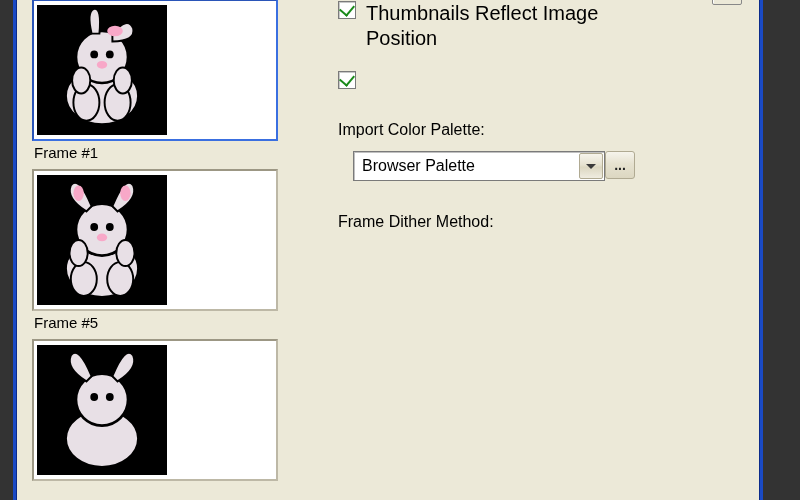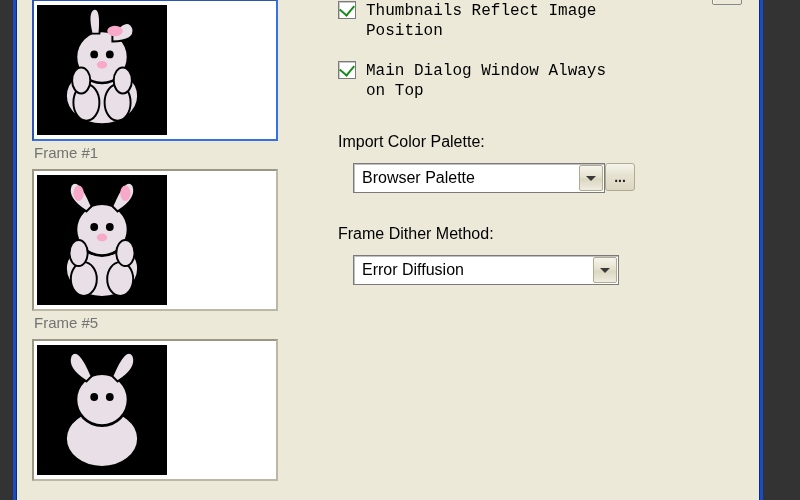--- a/index.html
+++ b/index.html
@@ -58,21 +58,21 @@
     overflow: hidden;
     position: relative;
   }
   .thumb-art svg { width: 100%; height: 100%; }
   .thumb-fill {
     flex: 1;
     height: 100%;
     background: #fff;
   }
   .thumb-label {
-    color: #737373;
+    color: #000000;
     font-size: 15px;
     margin: 3px 0 8px 2px;
   }
   .settings-panel {
     flex: 1;
     padding: 0 18px 0 16px;
     color: #000;
   }
   .small-btn {
     position: absolute;
@@ -107,24 +107,23 @@
     position: absolute;
     left: 3px;
     top: 0px;
     width: 8px;
     height: 11px;
     border-right: 2.5px solid #1a8a1a;
     border-bottom: 2.5px solid #1a8a1a;
     transform: rotate(40deg);
   }
   .chk-label {
-    font-size: 16px;
+    font-size: 20px;
     line-height: 1.25;
     max-width: 260px;
-    font-family: Liberation Mono, monospace;
   }
   .section-label {
     font-size: 16px;
     margin: 32px 0 12px 6px;
   }
   .dropdown-row {
     display: flex;
     align-items: flex-start;
     margin-left: 21px;
   }
@@ -255,34 +254,27 @@
   <div class="settings-panel" style="position:relative;">
     <div class="small-btn"></div>
 
     <div class="chk-row">
       <div class="chk checked"></div>
       <div class="chk-label">Thumbnails Reflect Image Position</div>
     </div>
 
     <div class="chk-row">
       <div class="chk checked"></div>
-      <div class="chk-label">Main Dialog Window Always on Top</div>
     </div>
 
     <div class="section-label">Import Color Palette:</div>
     <div class="dropdown-row">
       <div class="dropdown narrow">
         <div class="dropdown-text">Browser Palette</div>
         <div class="dropdown-btn"></div>
       </div>
       <div class="dots-btn">...</div>
     </div>
 
     <div class="section-label">Frame Dither Method:</div>
-    <div class="dropdown-row">
-      <div class="dropdown">
-        <div class="dropdown-text">Error Diffusion</div>
-        <div class="dropdown-btn"></div>
-      </div>
-    </div>
 
   </div>
 </div>
 
 </body></html>

